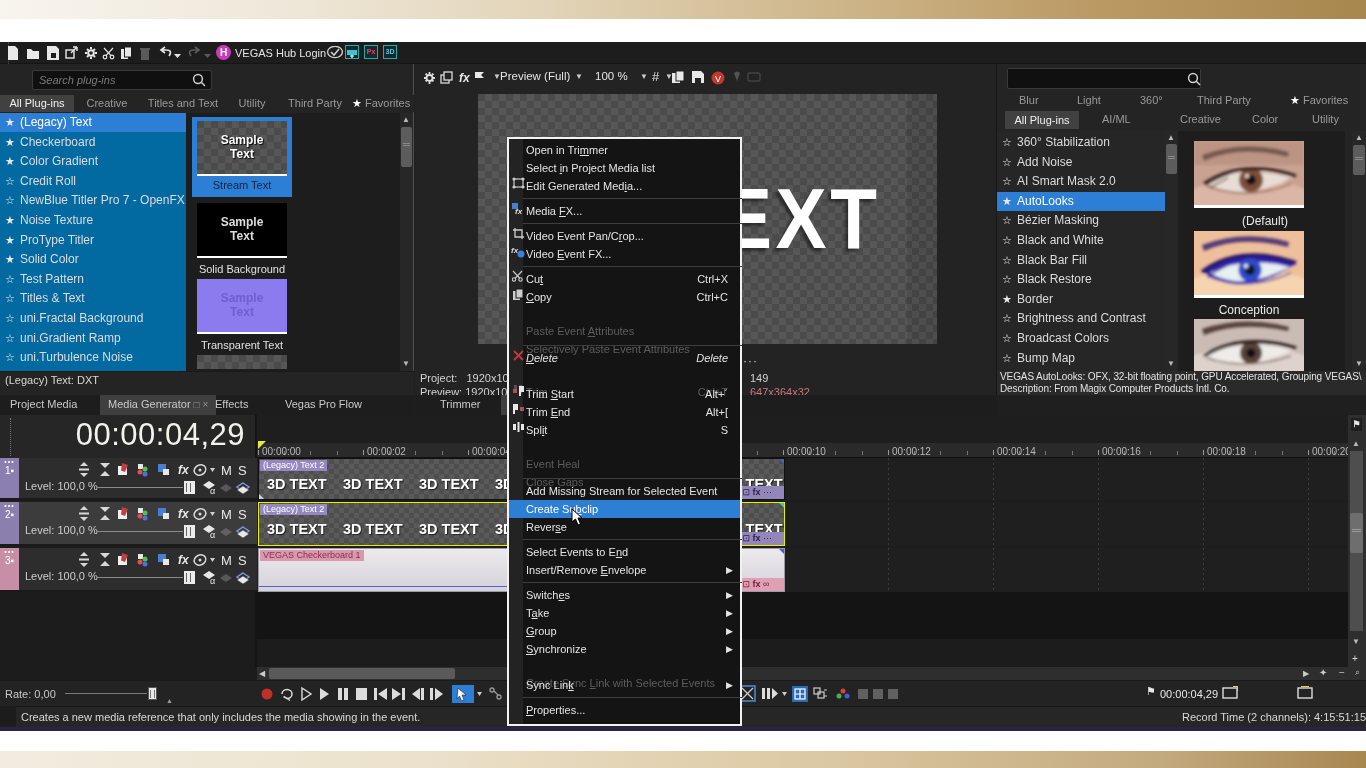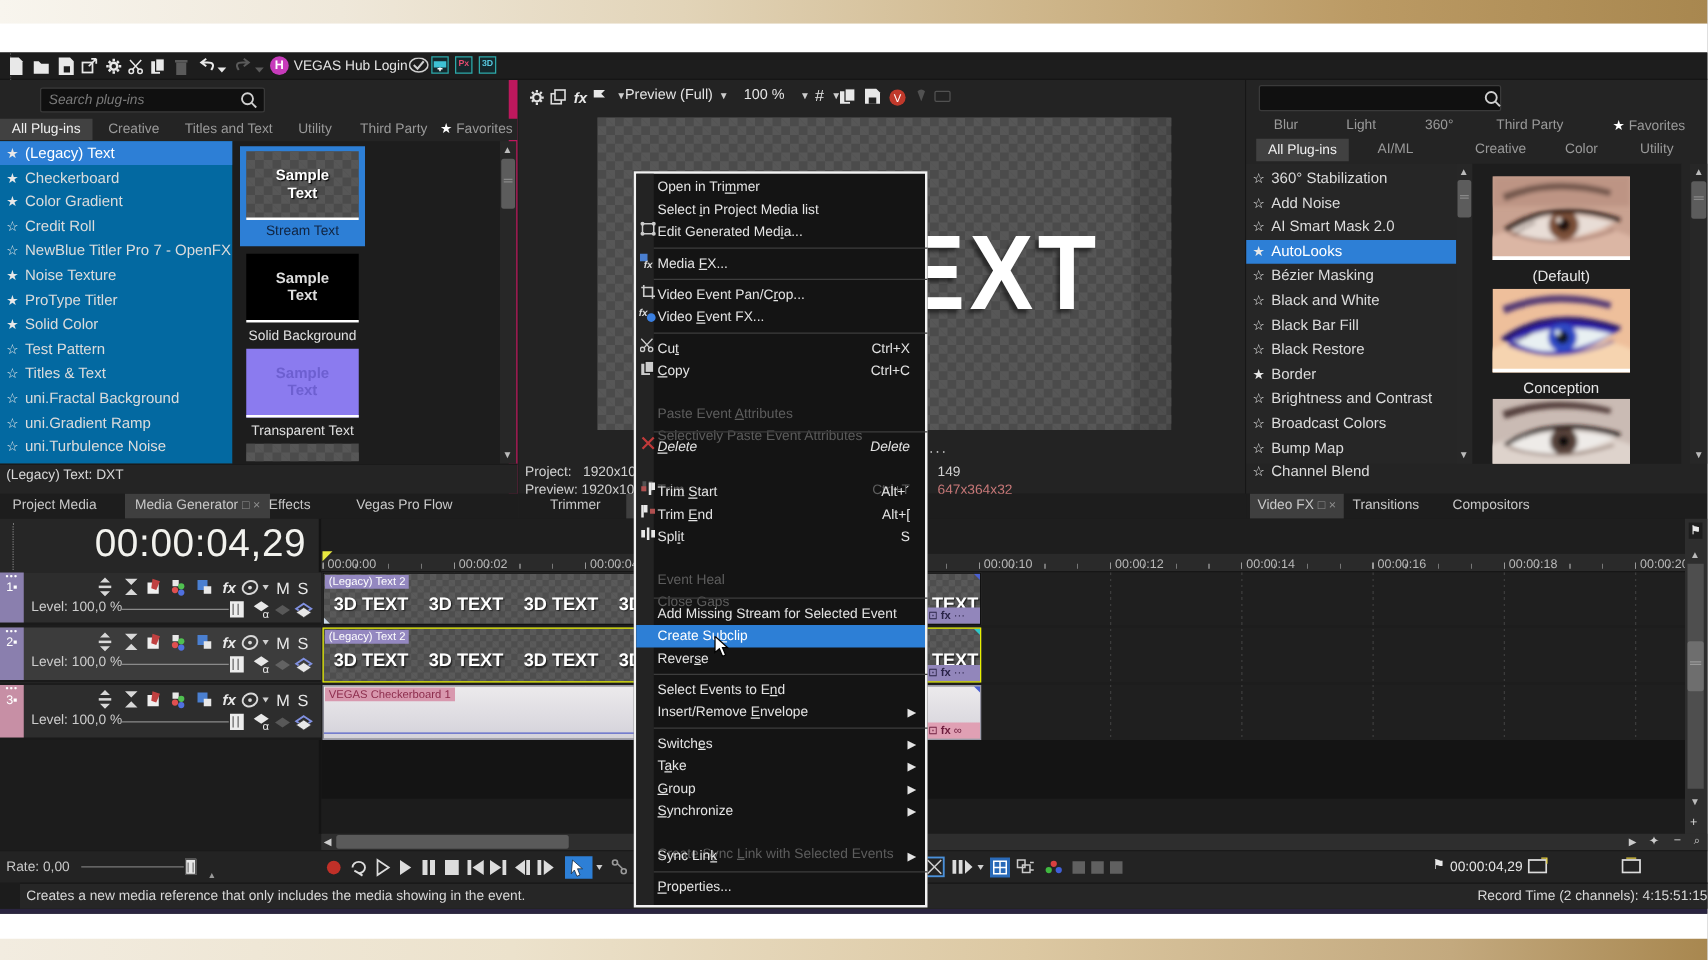--- a/index.html
+++ b/index.html
@@ -118,21 +118,21 @@
           <ellipse cx="8" cy="6" rx="7.4" ry="5.6" fill="none" stroke="#cfcfcf" stroke-width="1.3"></ellipse>
           <path d="M4 6 l3 3 5 -6" fill="none" stroke="#cfcfcf" stroke-width="1.6"></path>
         </svg>
       <div class="abs" style="left:345px;top:3px;width:14px;height:14px;border:1px solid #2ea8a8;background:#15282c;"><svg width="12" height="12" viewBox="0 0 12 12">
             <rect x="1" y="2" width="10" height="5" fill="#3ec1d3"></rect>
             <path d="M4 8 h4 M6 7 v3" stroke="#fff" stroke-width="1.2"></path>
           </svg></div>
       <div class="abs" style="left:364px;top:3px;width:14px;height:14px;border:1px solid #2ea8a8;background:#15282c;color:#e24a6f;font-size:7px;font-weight:bold;text-align:center;line-height:12px;">Px</div>
       <div class="abs" style="left:383px;top:3px;width:14px;height:14px;border:1px solid #2ea8a8;background:#15282c;color:#58c9e0;font-size:7px;font-weight:bold;text-align:center;line-height:12px;">3D</div>
     </div>
-    <div id="leftpanel" class="abs" style="left:0;top:22px;width:414px;height:331px;background:#242424;border-right:7px solid #be185d;">
+    <div id="leftpanel" class="abs" style="left:0;top:22px;width:414px;height:331px;background:#242424;border-right:1px solid #be185d;">
 
       <div class="searchbox" style="left:32px;top:6px;width:180px;height:20px;">Search plug-ins</div>
       <svg class="abs" style="left:192px;top:9px;" width="14" height="14" viewBox="0 0 14 14">
           <circle cx="6" cy="6" r="4.4" fill="none" stroke="#cfcfcf" stroke-width="1.5"></circle>
           <path d="M9.3 9.3 L13 13" stroke="#cfcfcf" stroke-width="1.5"></path>
         </svg>
 
       <div class="tabrow" style="left:0;top:31px;width:414px;height:17px;background:#242424;">
         <div class="tab on" style="left:0;width:74px;">All Plug-ins</div>
         <div class="tab" style="left:76px;width:62px;">Creative</div>
@@ -305,21 +305,21 @@
           <path d="M14 42 Q50 22 98 37 Q66 52 40 51 Q22 49 14 42Z" fill="#e8ddd6"></path>
           <circle cx="57" cy="39" r="12" fill="#7a4f38"></circle>
           <circle cx="57" cy="39" r="5" fill="#1a0f0c"></circle>
           <circle cx="53" cy="35" r="2" fill="#f0e4dc"></circle>
           <path d="M10 43 Q48 17 102 35" fill="none" stroke="#2e1d16" stroke-width="3.4"></path>
           <path d="M13 45 Q52 60 97 43" fill="none" stroke="#9a6f62" stroke-width="1.8"></path>
           <path d="M12 44 Q30 34 46 29 M16 47 Q24 42 34 37" fill="none" stroke="#3a251c" stroke-width="1.1"></path>
           </g>
           <rect y="64" width="110" height="3" fill="#fff"></rect>
         </svg>
-        <div class="abs" style="left:0;top:83px;width:142px;text-align:center;color:#e8e8e8;font-size:12px;">(Default)</div>
+        <div class="abs" style="left:16px;top:83px;width:142px;text-align:center;color:#e8e8e8;font-size:12px;">(Default)</div>
         <svg class="abs" style="left:16px;top:100px;" width="110" height="67" viewBox="0 0 110 67">
           <defs>
               <filter id="bl2" x="-20%" y="-20%" width="140%" height="140%">
                 <feGaussianBlur stdDeviation="1.6"></feGaussianBlur>
               </filter>
             </defs>
           <rect width="110" height="67" fill="#eebf9b"></rect>
           <g filter="url(#bl2)">
           <ellipse cx="55" cy="64" rx="70" ry="26" fill="#f6d4b0"></ellipse>
           <path d="M10 20 Q46 4 94 16 L95 11 Q50 -2 8 14 Z" fill="#553a74"></path>
@@ -354,25 +354,24 @@
         </svg>
       </div>
 
       <div class="abs" style="left:355px;top:67px;width:14px;height:240px;background:#272727;">
         <div class="abs" style="left:3px;top:2px;color:#bbb;font-size:8px;">▲</div>
         <div class="abs" style="left:1px;top:14px;width:12px;height:30px;background:#5c5c5c;border-radius:2px;">
             <div style="margin:12px 2px 0;border-top:1px solid #888;border-bottom:1px solid #888;height:3px;"></div>
           </div>
         <div class="abs" style="left:3px;top:228px;color:#bbb;font-size:8px;">▼</div>
       </div>
-    </div>
-    <div class="abs" style="left:997px;top:353px;width:369px;height:20px;background:#1d1d1d;color:#c9c9c9;font-size:11px;">
-      <div class="abs" style="left:3px;top:0;height:20px;background:#3f3f3f;padding:3px 6px 0;">Video FX <span style="color:#8f8f8f;font-size:10px;">□ ×</span></div>
-      <div class="abs" style="left:85px;top:3px;">Transitions</div>
-      <div class="abs" style="left:165px;top:3px;">Compositors</div>
+      <div class="abs" style="left:0;top:307px;width:369px;height:24px;background:#2a2a2a;color:#e2e2e2;font-size:10px;letter-spacing:-0.1px;overflow:hidden;">
+          <div class="abs" style="left:3px;top:0;white-space:nowrap;">VEGAS AutoLooks: OFX, 32-bit floating point, GPU Accelerated, Grouping VEGAS\</div>
+          <div class="abs" style="left:3px;top:12px;white-space:nowrap;">Description: From Magix Computer Products Intl. Co.</div>
+        </div>
     </div>
     <div id="timeline" class="abs" style="left:0;top:373px;width:1366px;height:312px;background:#1c1c1c;">
 
       <div class="abs" style="left:0;top:0;width:257px;height:43px;background:#262626;border-right:2px solid #141414;">
         <div class="abs" style="left:10px;top:3px;width:1px;height:38px;border-left:1px dotted #777;"></div>
         <div class="abs" style="left:0;top:2px;width:245px;text-align:right;font-size:31px;color:#f2f2ee;letter-spacing:0.5px;">00:00:04,29</div>
       </div>
 
       <div class="abs" style="left:257px;top:0;width:1091px;height:28px;background:#1e1e1e;"></div>
       <div class="abs ruler" style="left:257px;top:28px;width:1091px;height:15px;background:#2a2a2a;border-bottom:1px solid #111;">

